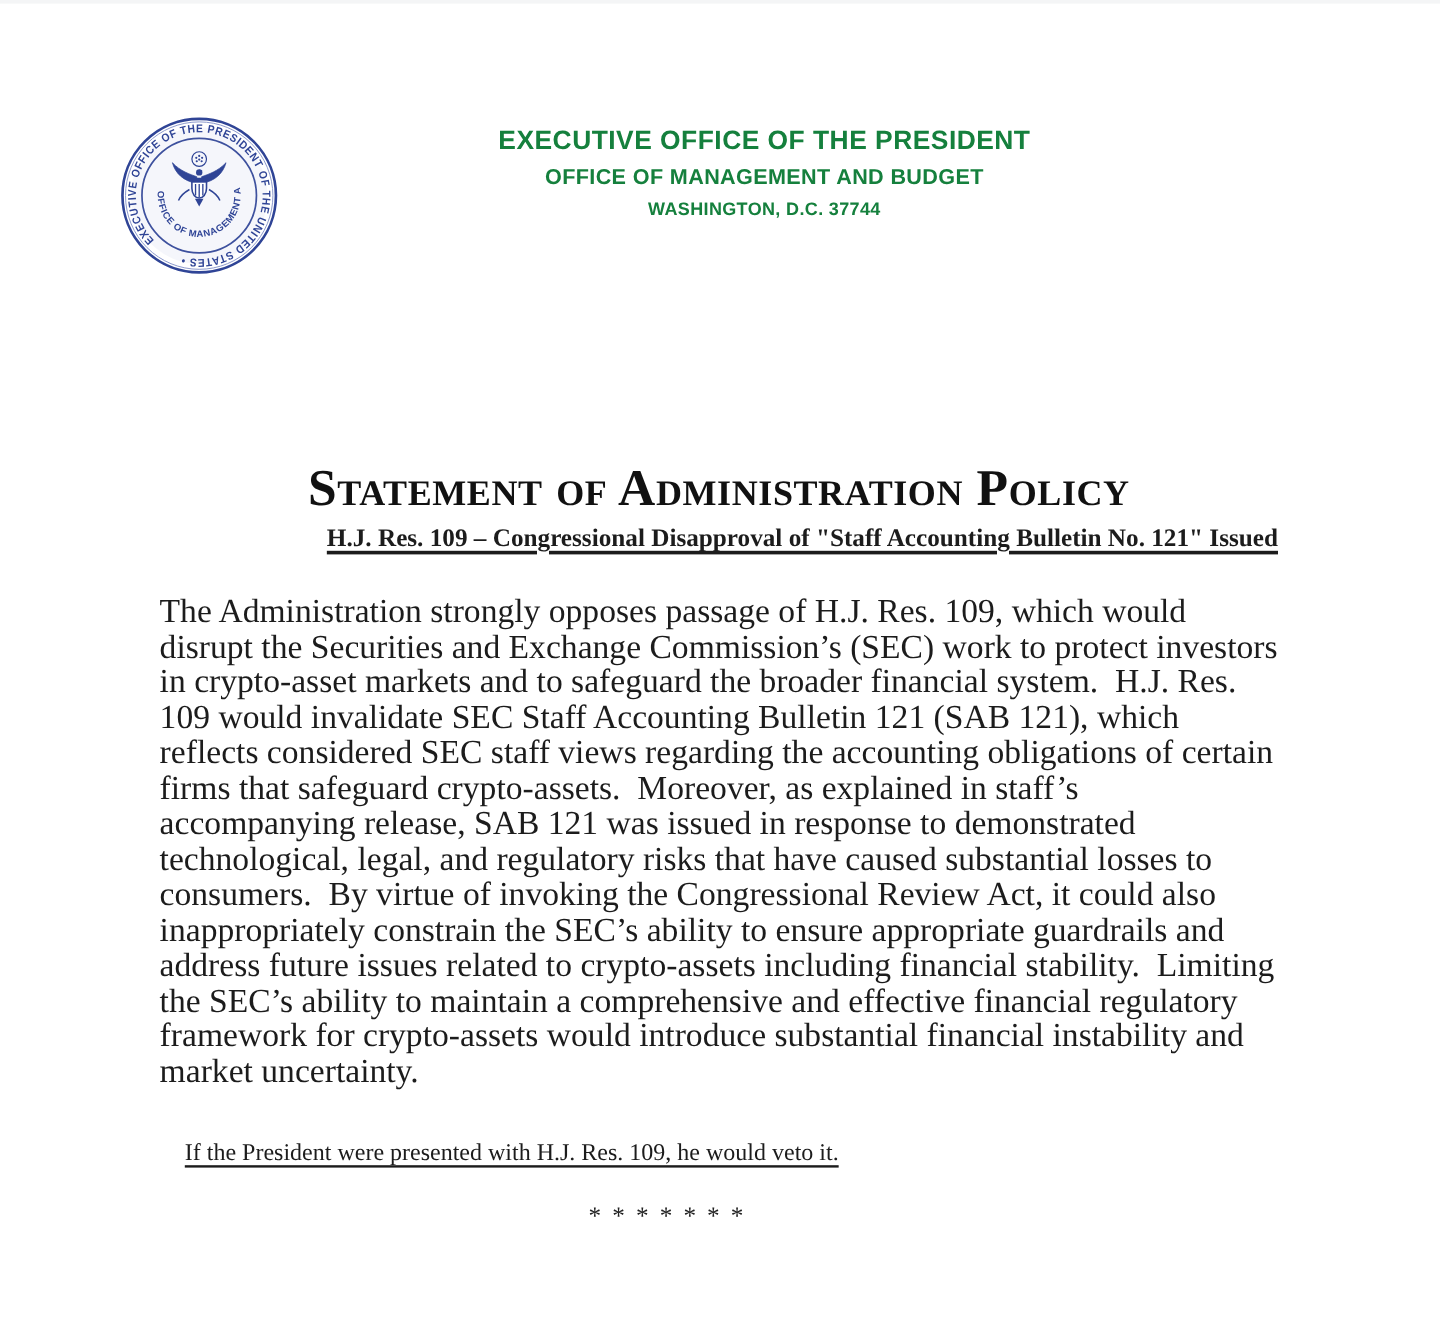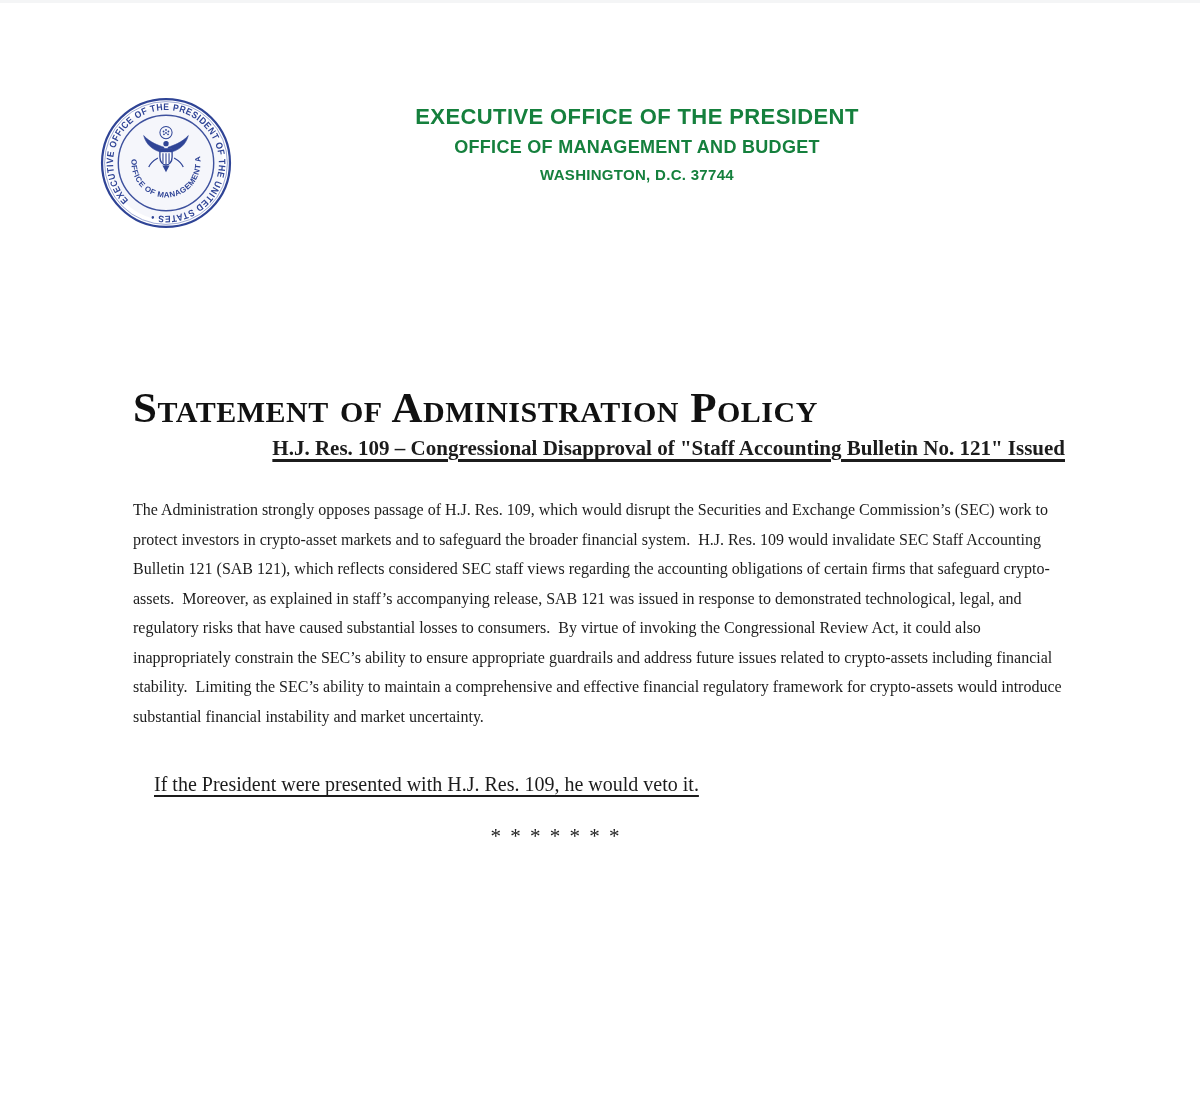--- a/index.html
+++ b/index.html
@@ -52,20 +52,21 @@
     line-height: 29px;
   }
   
   .content {
     position: absolute;
     left: 133px;
     top: 383px;
     width: 932px;
   }
   .doc-title {
+    text-align: center;
     font-variant: small-caps;
     font-weight: bold;
     font-size: 43px;
     line-height: 50px;
     letter-spacing: 0.5px;
     color: #111111;
   }
   .subtitle-line {
     text-align: right;
     font-weight: bold;
@@ -78,21 +79,21 @@
     text-decoration-thickness: 2.5px;
     text-underline-offset: 4px;
   }
   .sponsors {
     text-align: center;
     font-size: 21px;
     line-height: 30px;
   }
   .body-text {
     margin-top: 32px;
-    font-size: 16px;
+    font-size: 28px;
     line-height: 29.5px;
     white-space: pre-wrap;
     text-align: left;
   }
   .veto-line {
     margin-top: 38px;
     font-size: 20px;
     line-height: 30px;
     margin-left: 21px;
   }

